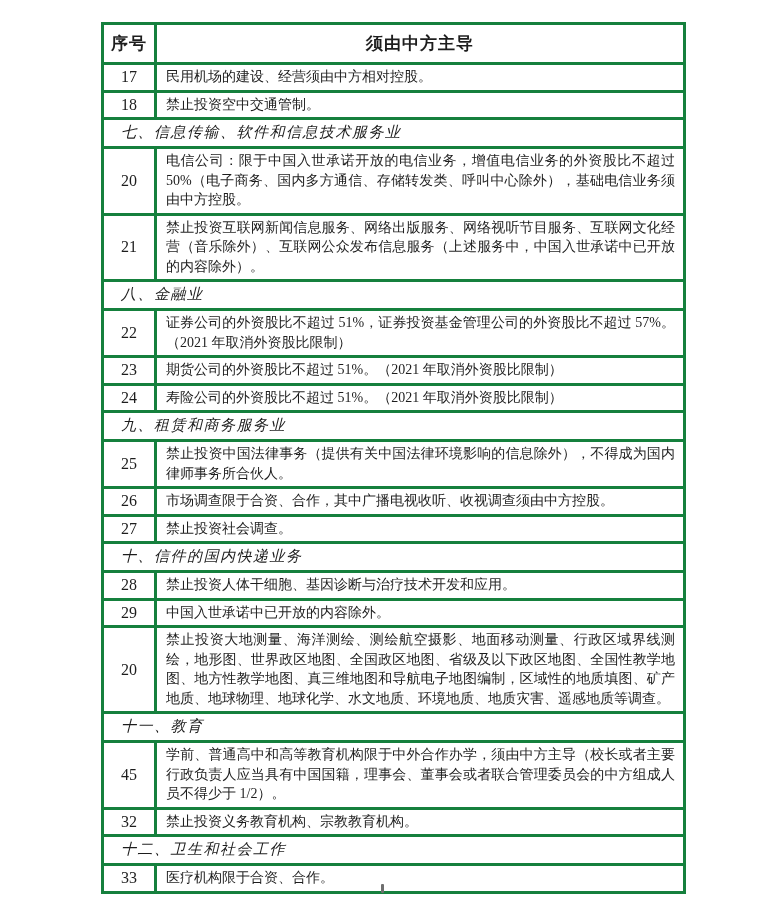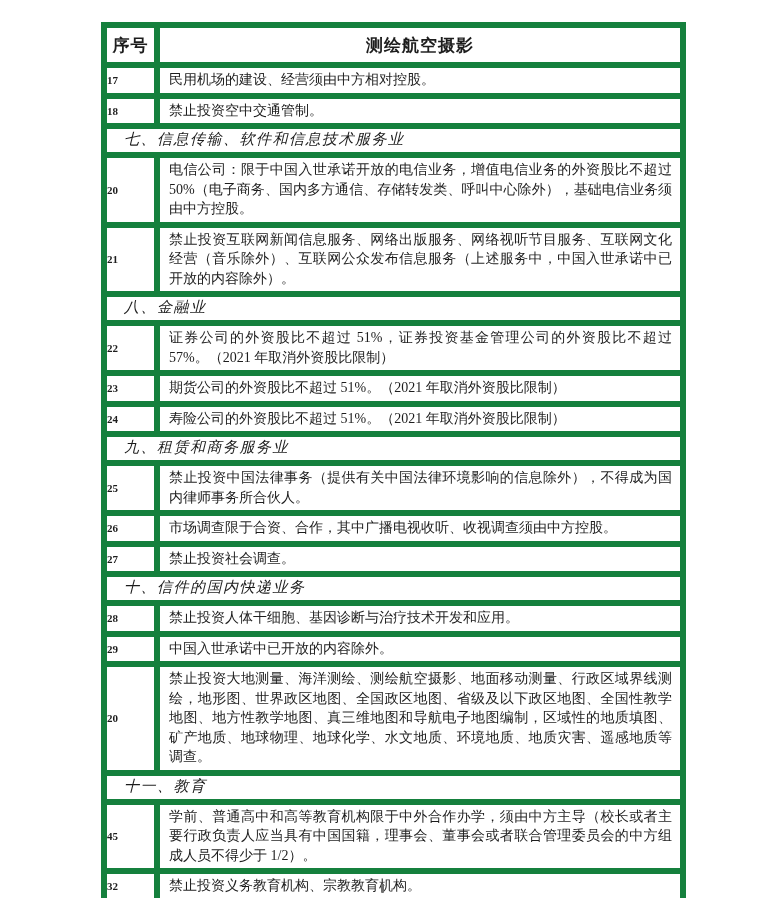--- a/index.html
+++ b/index.html
@@ -18,38 +18,37 @@
   .doc-table {
     position: absolute;
     left: 101px;
     top: 22px;
     width: 585px;
     border-collapse: collapse;
     table-layout: fixed;
     border-bottom: 2px solid #5a5a5a;
   }
   .doc-table th, .doc-table td {
-    border: 6px solid #15803d;
+    border: 3px solid #15803d;
     vertical-align: middle;
     box-sizing: border-box;
   }
   .doc-table th {
     font-family: "Liberation Sans", "DejaVu Sans", sans-serif;
     font-weight: bold;
     font-size: 17px;
     height: 40px;
     text-align: center;
     letter-spacing: 1px;
   }
   th.num-col { width: 53px; }
   td.num {
-    text-align: left;
-    font-size: 11px;
+    text-align: center;
+    font-size: 16px;
     padding: 2px 0;
-    font-weight: bold;
   }
   td.measure {
     font-size: 14px;
     line-height: 19.5px;
     padding: 2px 8px 3px 9px;
     text-align: justify;
     text-justify: inter-ideograph;
     margin-left: 32px;
   }
   td.section {
@@ -69,21 +68,21 @@
     border-radius: 1px;
   }
 </style>
 </head>
 <body>
 
 <table class="doc-table">
   <thead>
     <tr>
       <th class="num-col">序号</th>
-      <th>测绘航空摄影</th>
+      <th>须由中方主导</th>
     </tr>
   </thead>
   <tbody>
       <tr>
         <td class="num">17</td>
         <td class="measure">民用机场的建设、经营须由中方相对控股。</td>
       </tr>
       <tr>
         <td class="num">18</td>
         <td class="measure">禁止投资空中交通管制。</td>

